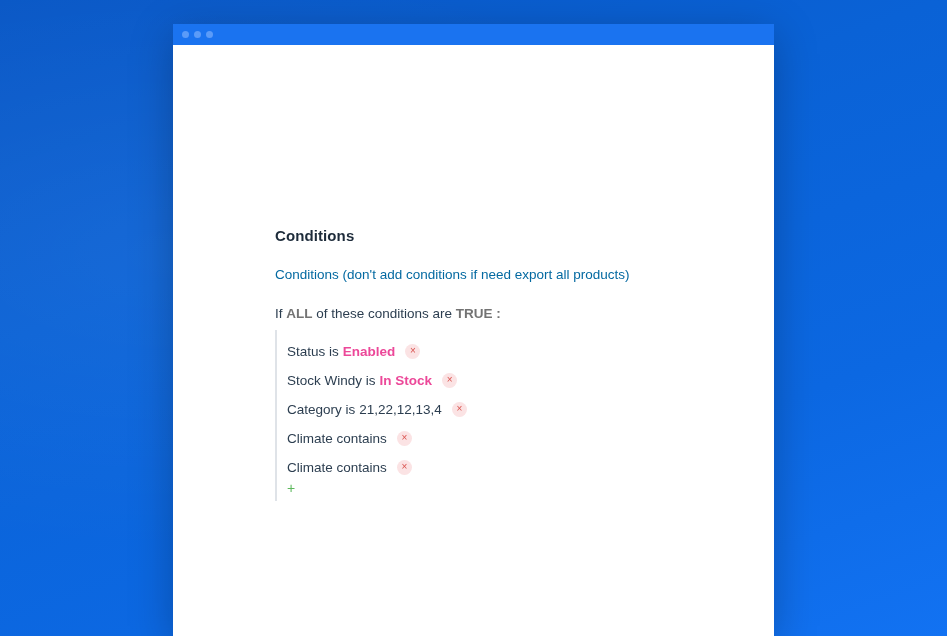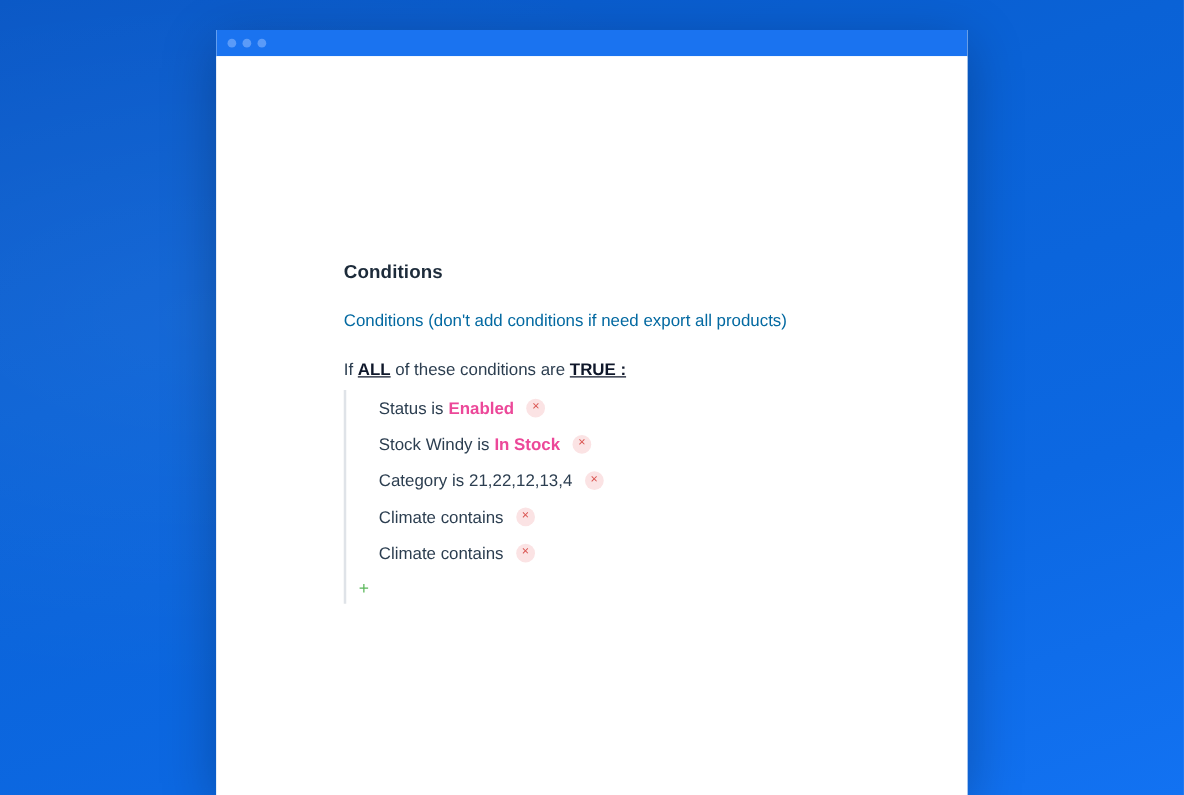--- a/index.html
+++ b/index.html
@@ -53,52 +53,50 @@
   .panel {
     position: absolute;
     left: 102px;
     top: 164px;
     width: 460px;
   }
   .section-title {
     font-size: 15px;
     font-weight: bold;
     color: #1d2b3a;
-    margin: 0 0 0 0;
+    margin: 18px 0 0 0;
     letter-spacing: 0.1px;
   }
   .section-desc {
     font-size: 13.5px;
     color: #0369a1;
     margin: 22px 0 0 0;
     line-height: 1.3;
   }
   .rule-head {
     font-size: 13.5px;
     color: #2c3e50;
     margin: 22px 0 0 0;
   }
   .rule-head b {
     font-weight: bold;
-    color: #0f172a;
-    text-decoration: underline;
+    color: #737373;
   }
   .conditions {
     margin-top: 9px;
     border-left: 2px solid #dfe3e8;
     padding-left: 10px;
   }
   .condition {
     display: flex;
-    align-items: center;
+    align-items: flex-end;
     height: 29px;
     font-size: 13.5px;
     color: #2c3e50;
     white-space: nowrap;
-    margin-left: 16px;
   }
   .condition b {
     font-weight: bold;
     color: #ec4899;
     margin-left: 4px;
   }
   .cond-text {
     display: inline-block;
   }
   .remove-btn {

